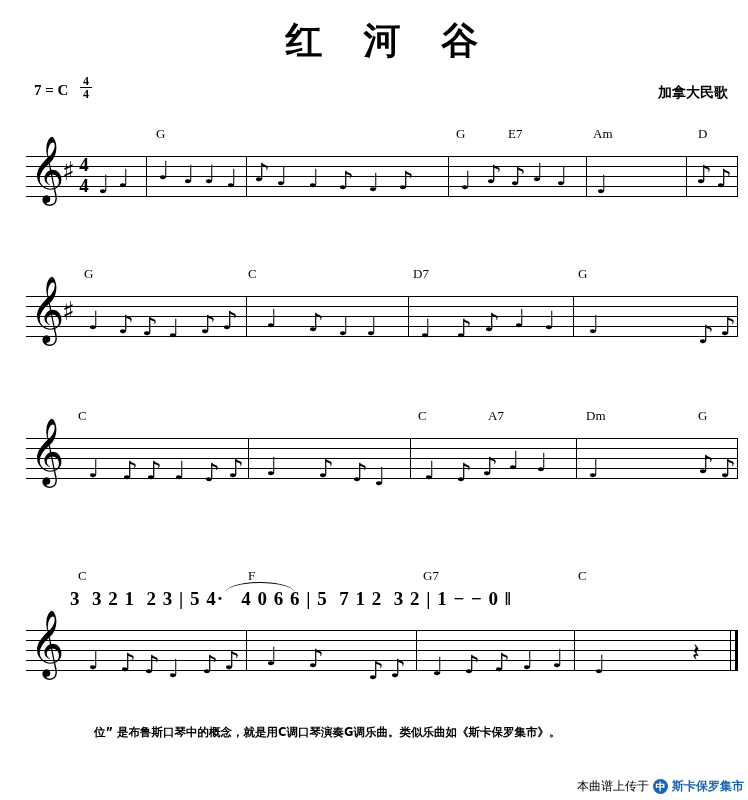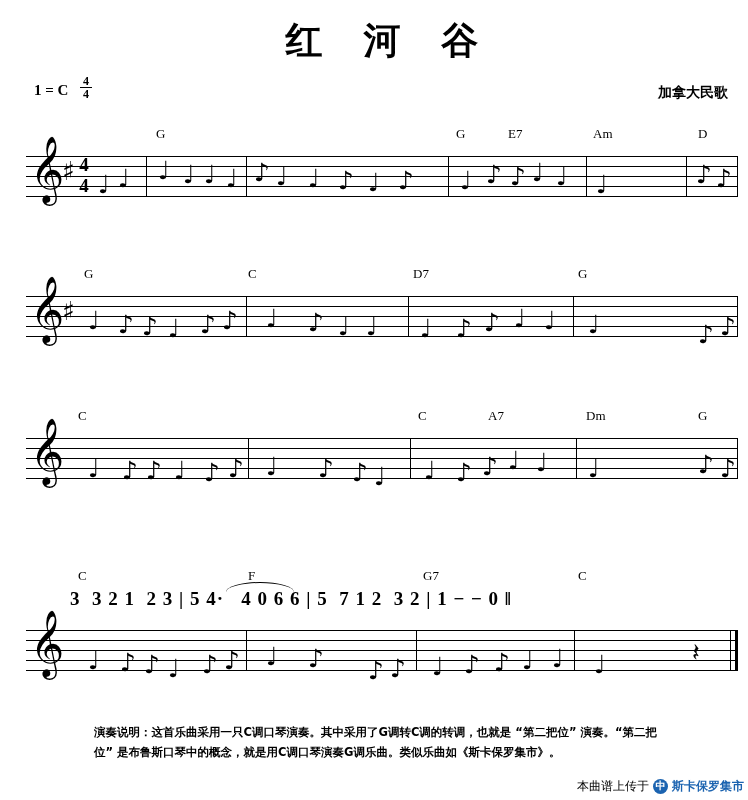--- a/index.html
+++ b/index.html
@@ -189,21 +189,21 @@
     font-family: "DejaVu Sans", sans-serif;
     font-size: 11.5px;
     font-weight: bold;
     line-height: 20px;
     color: #000;
   }
   .credit {
     position: absolute;
     right: 12px;
     top: 778px;
-    font-family: Liberation Mono, monospace;
+    font-family: Liberation Serif, serif;
     font-size: 12px;
     color: #000;
     display: flex;
     align-items: center;
     gap: 4px;
     justify-content: center;
   }
   .credit .logo {
     display: inline-block;
     width: 15px;
@@ -218,21 +218,21 @@
   }
   .credit .site { color: #1b63b0; font-weight: bold; }
 </style>
 </head>
 <body>
 
 <div class="sheet">
 
   <div class="title">红 河 谷</div>
 
-  <div class="keysig">1 = C</div>
+  <div class="keysig">7 = C</div>
   <div class="meter">
     <span class="num">4</span>
     <span class="bar"></span>
     <span class="num">4</span>
   </div>
   <div class="composer">加拿大民歌</div>
 
   <div class="system" style="top:126px;">
     <div class="sys-chords">
       <span class="chord" style="left:148px">G</span>
@@ -407,21 +407,20 @@
       <span class="note" style="left:684px; top:18px;">𝄽</span>
       <div class="barline" style="left:238px;"></div>
       <div class="barline" style="left:408px;"></div>
       <div class="barline" style="left:566px;"></div>
       <div class="barline" style="left:722px;"></div>
       <div class="barline" style="left:727px; width:3px;"></div>
     </div>
   </div>
 
   <div class="notes-box">
-    <div>演奏说明：这首乐曲采用一只C调口琴演奏。其中采用了G调转C调的转调，也就是 “第二把位” 演奏。“第二把</div>
     <div>位” 是布鲁斯口琴中的概念，就是用C调口琴演奏G调乐曲。类似乐曲如《斯卡保罗集市》。</div>
   </div>
 
   <div class="credit">
     <span>本曲谱上传于</span>
     <span class="logo">中</span>
     <span class="site">斯卡保罗集市</span>
   </div>
 
 </div>

